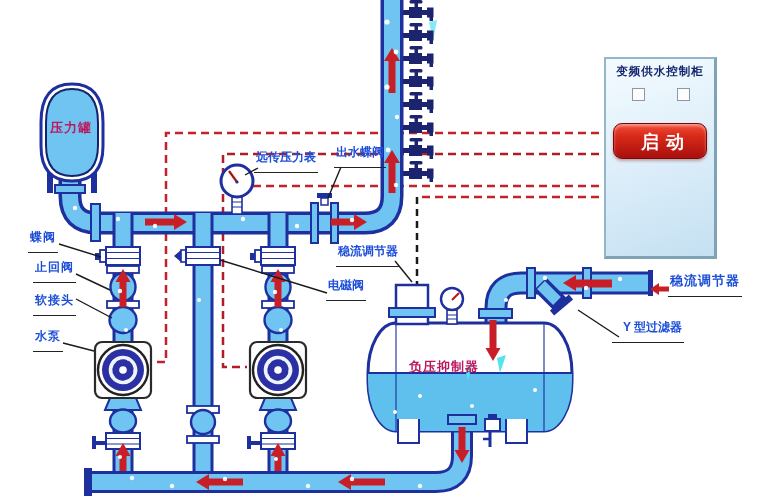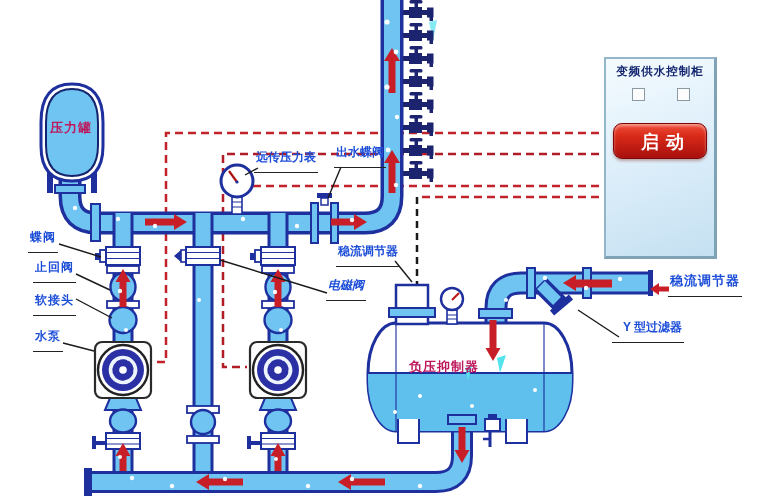--- a/index.html
+++ b/index.html
@@ -307,21 +307,21 @@
 </svg>
 
 <div class="plain" style="left:50px;top:119px;">压力罐</div>
 <div class="callout" style="left:28px;top:229px;">蝶阀</div>
 <div class="callout" style="left:33px;top:259px;">止回阀</div>
 <div class="callout" style="left:33px;top:284px;margin-top:8px;">软接头</div>
 <div class="callout" style="left:33px;top:328px;">水泵</div>
 <div class="callout" style="left:254px;top:149px;letter-spacing:0;">远传压力表</div>
 <div class="callout" style="left:334px;top:144px;letter-spacing:0;">出水蝶阀</div>
 <div class="callout" style="left:336px;top:243px;letter-spacing:0;">稳流调节器</div>
-<div class="callout" style="left:326px;top:277px;letter-spacing:0;font-style:italic;">电磁阀</div>
+<div class="callout" style="left:326px;top:277px;letter-spacing:0;">电磁阀</div>
 <div class="plain" style="left:409px;top:358px;">负压抑制器</div>
 <div class="callout" style="left:668px;top:272px;font-size:13px;">稳流调节器</div>
 <div class="callout" style="left:612px;top:319px;padding-left:11px;letter-spacing:0;">Y 型过滤器</div>
 
 <div class="cabinet">
   <div class="cabinet-title">变频供水控制柜</div>
   <div class="indicator" style="left:26px;"></div>
   <div class="indicator" style="left:71px;"></div>
   <div class="start-btn">启动</div>
 </div>

